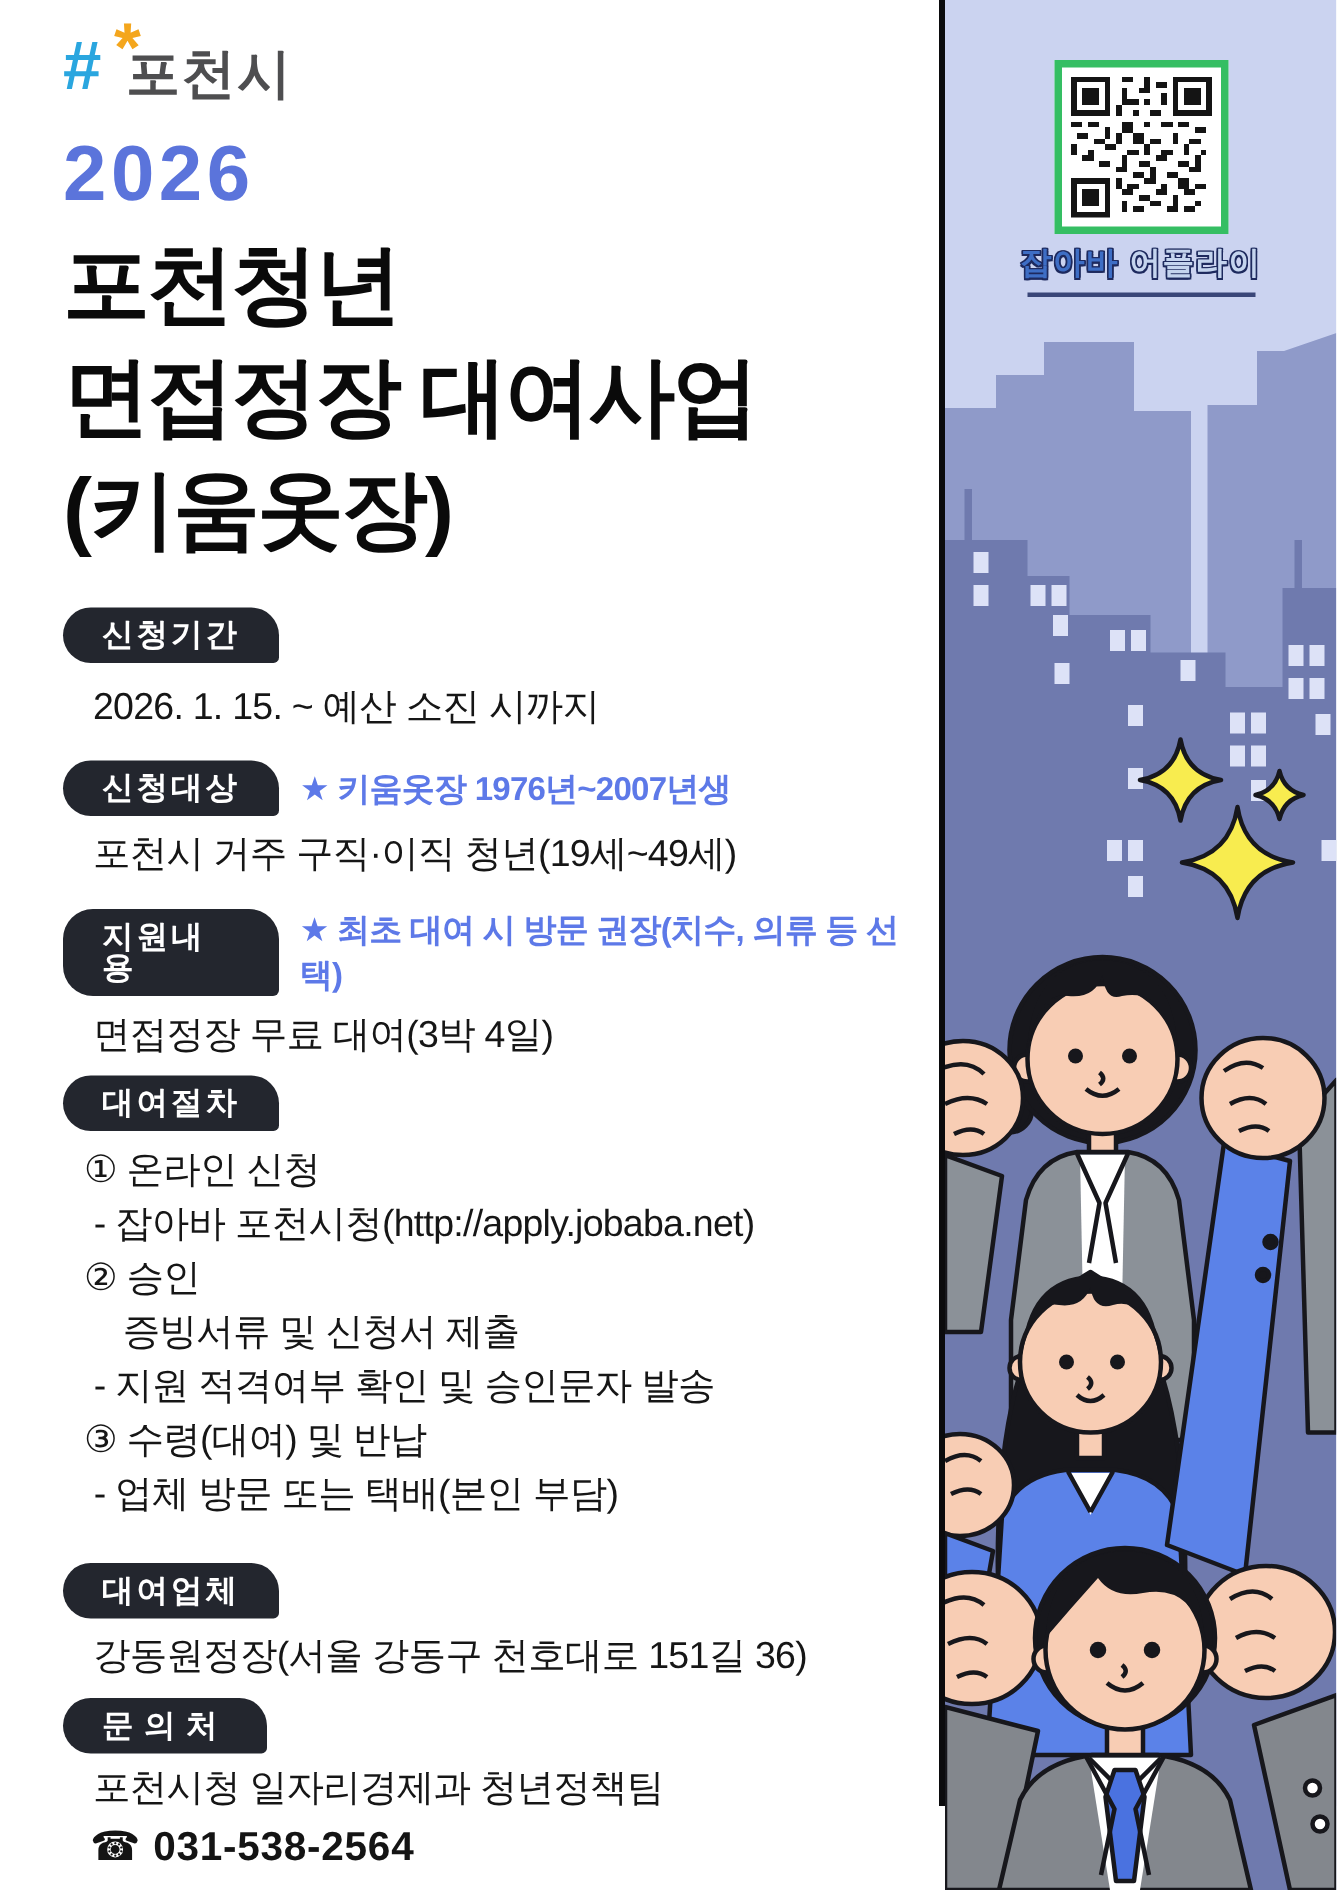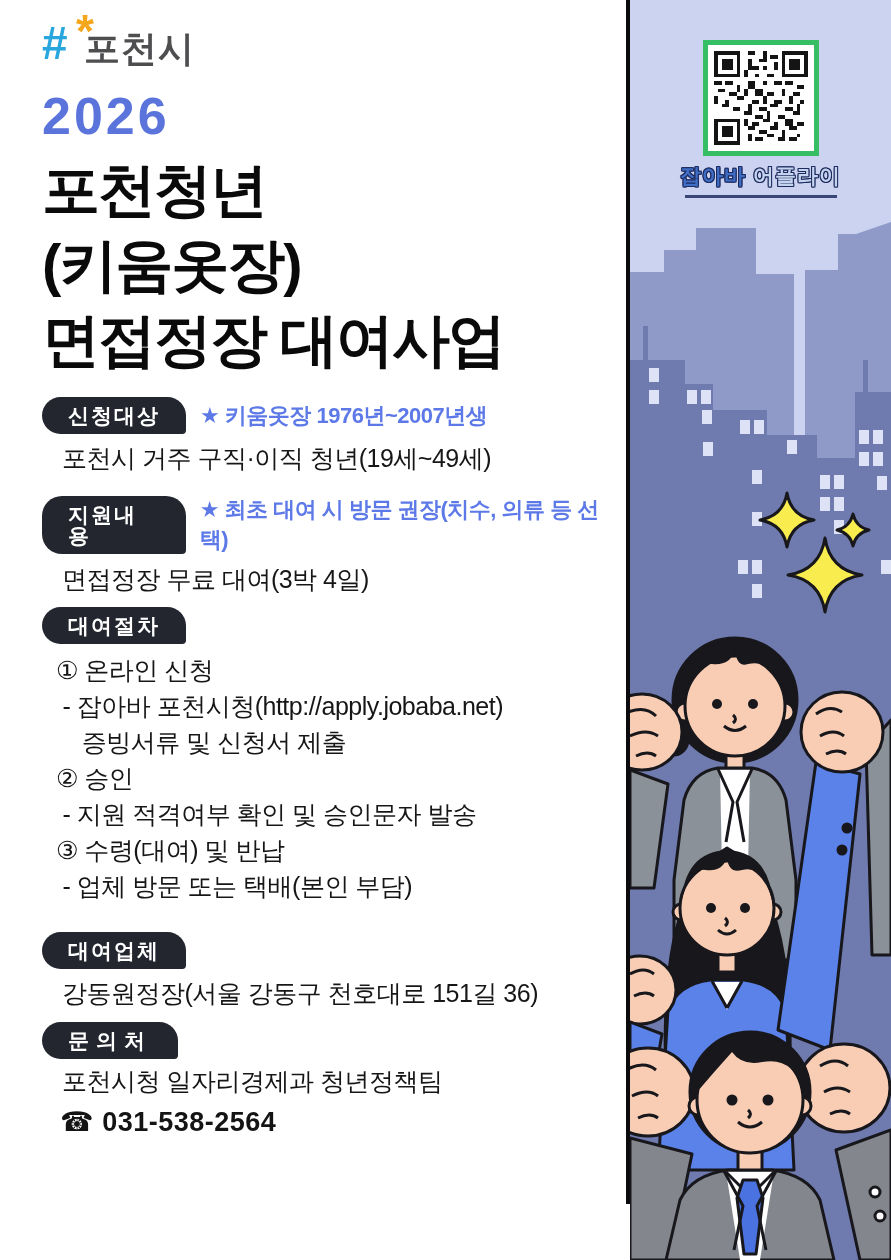--- a/index.html
+++ b/index.html
@@ -51,25 +51,31 @@
     <div class="logo">
       <span class="hash">#</span>
       <span class="ast">*</span>
       <span class="city">포천시</span>
     </div>
 
     <div class="year">2026</div>
 
     <h1 class="title">
       <span>포천청년</span>
+      <span>면접정장 대여사업</span>
       <span>(키움옷장)</span>
-      <span>면접정장 대여사업</span>
     </h1>
 
     
+    <div class="section mt-first">
+      <div class="sec-row">
+        <span class="pill">신청기간</span>
+      </div>
+      <div class="body-line">2026. 1. 15. ~  예산 소진 시까지</div>
+    </div>
 
     
     <div class="section">
       <div class="sec-row">
         <span class="pill">신청대상</span>
         <span class="note">★ 키움옷장 1976년~2007년생</span>
       </div>
       <div class="body-line" style="margin-top:8px;">포천시 거주 구직·이직 청년(19세~49세)</div>
     </div>
 
@@ -83,22 +89,22 @@
     </div>
 
     
     <div class="section mt-proc">
       <div class="sec-row">
         <span class="pill">대여절차</span>
       </div>
       <div class="list">
         <div class="li">① 온라인 신청</div>
         <div class="li"> - 잡아바 포천시청(http://apply.jobaba.net)</div>
+        <div class="li">② 승인</div>
         <div class="li">    증빙서류 및 신청서 제출</div>
-        <div class="li">② 승인</div>
         <div class="li"> - 지원 적격여부 확인 및 승인문자 발송</div>
         <div class="li">③ 수령(대여) 및 반납</div>
         <div class="li"> - 업체 방문 또는 택배(본인 부담)</div>
       </div>
     </div>
 
     
     <div class="section mt-vendor">
       <div class="sec-row">
         <span class="pill">대여업체</span>

